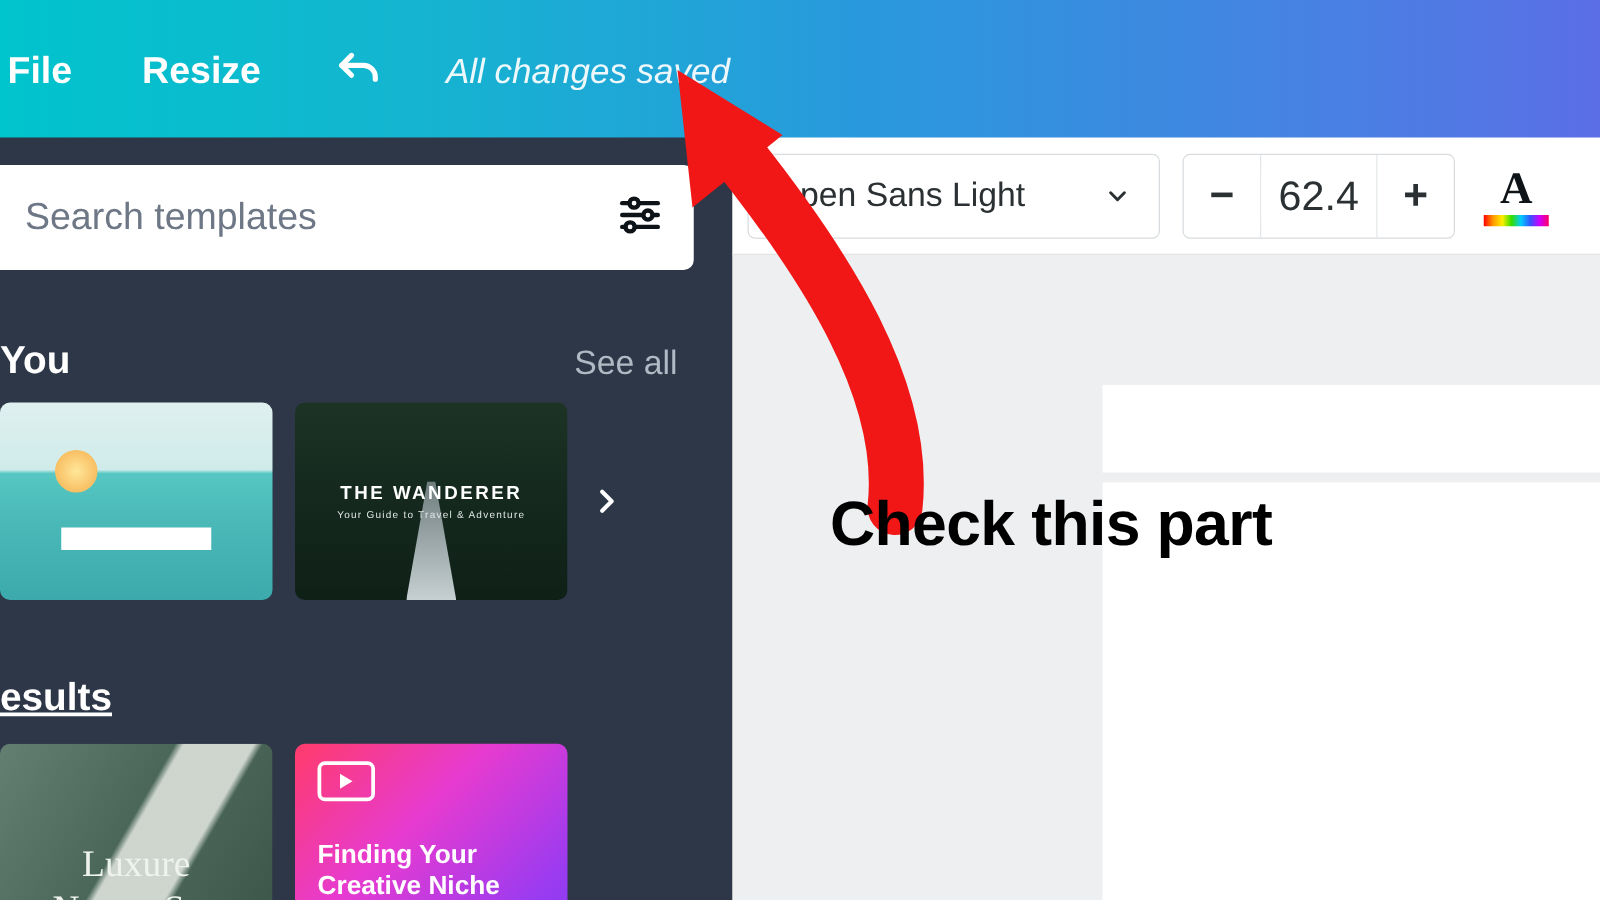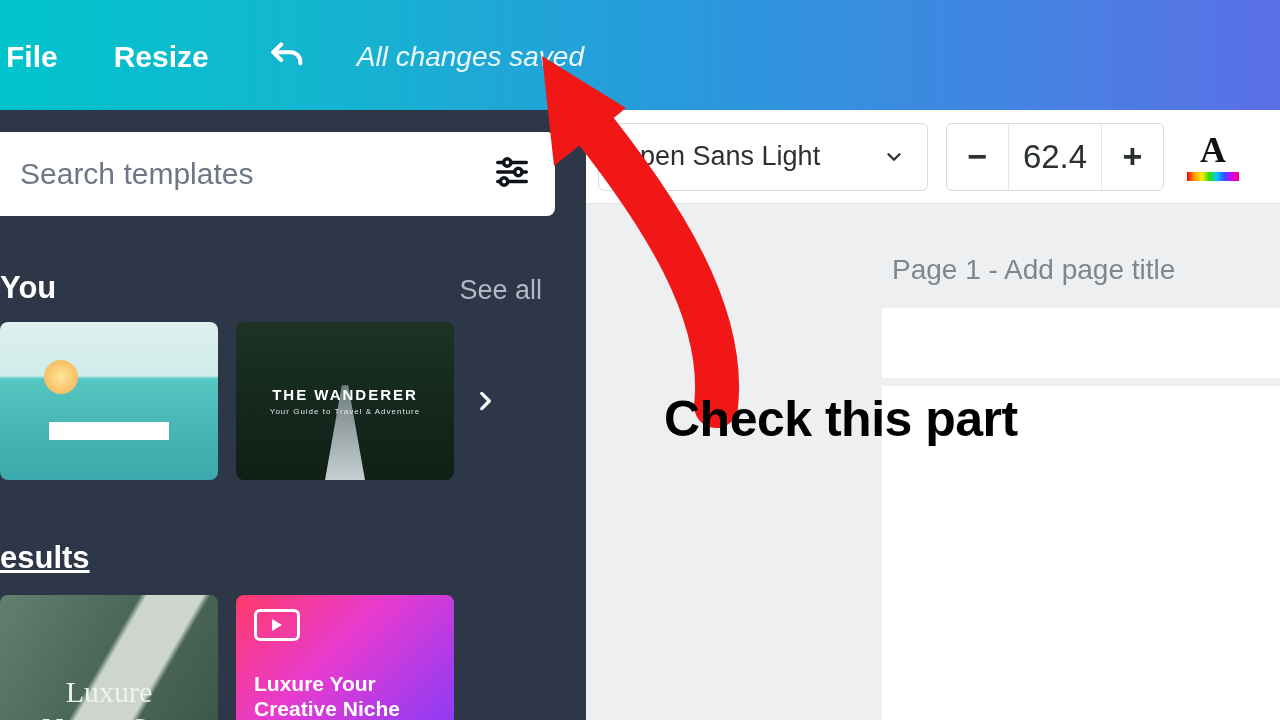--- a/index.html
+++ b/index.html
@@ -316,21 +316,21 @@
     <div class="card tall tpl-spa">
       <div class="serif">
         <span>Luxure</span><br>
         <span>Nature Spa</span>
       </div>
     </div>
     <div class="card tall tpl-grad">
       <div class="vid">
           <div class="tri"></div>
         </div>
-      <div class="find">Luxure Your Creative Niche</div>
+      <div class="find">Finding Your Creative Niche</div>
     </div>
   </div>
 </div>
 
 <div class="toolbar">
   <div class="font-select">
     <span>Open Sans Light</span>
     <svg class="chev" viewBox="0 0 24 24" fill="none" stroke="#2b3033" stroke-width="2.6" stroke-linecap="round" stroke-linejoin="round">
       <polyline points="6 9 12 15 18 9"></polyline>
     </svg>
@@ -340,23 +340,20 @@
     <input class="val" value="62.4" style="">
     <div class="btn">+</div>
   </div>
   <div class="textcolor">
     <span class="A">A</span>
     <span class="bar"></span>
   </div>
 </div>
 
 <div class="canvas-area">
-  <div class="page-title">
-    <span class="pnum">Page 1</span><span> - Add page title</span>
-  </div>
   <div class="page"></div>
   <div class="page2"></div>
 </div>
 
 <svg class="arrow-ann" viewBox="0 0 260 380">
   <path d="M 210 350  C 220 260, 160 160, 70 50" stroke="#f11717" stroke-width="44" fill="none" stroke-linecap="round"></path>
   <polygon points="36,0 120,52 48,110" fill="#f11717"></polygon>
 </svg>
 <div class="ann-text">Check this part</div>
 

